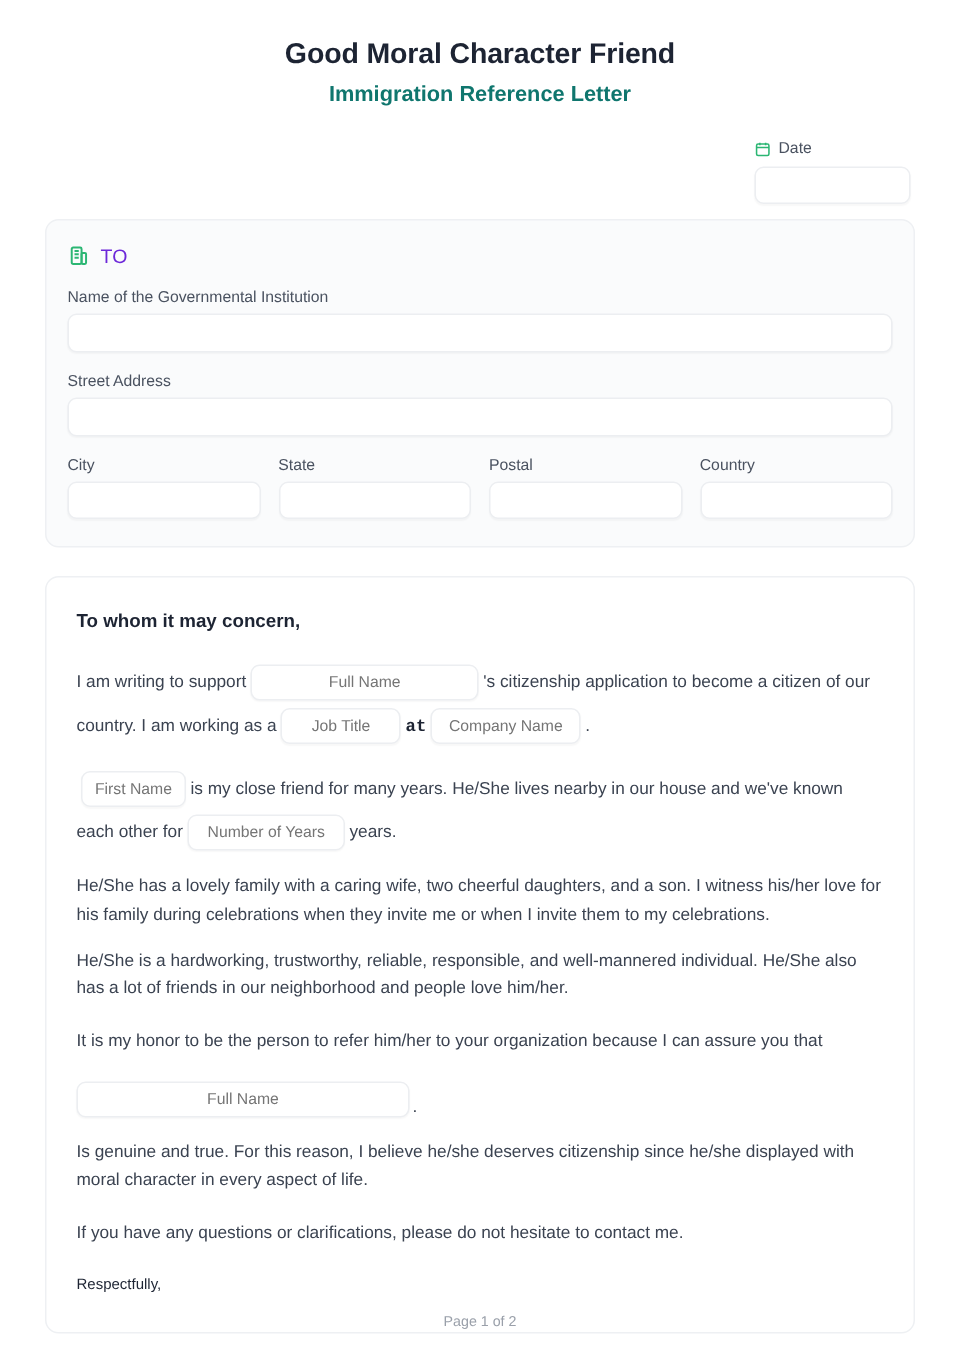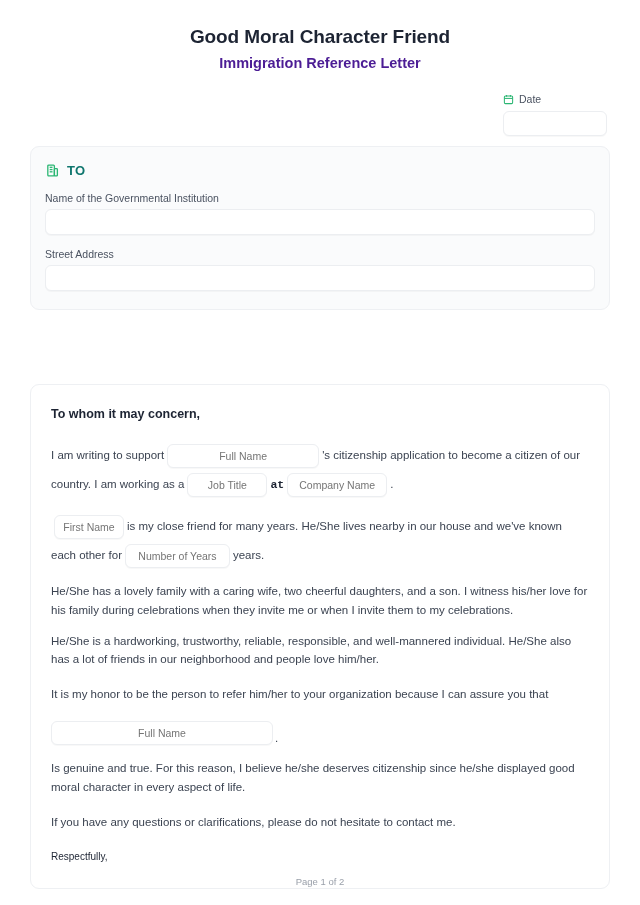--- a/index.html
+++ b/index.html
@@ -30,21 +30,21 @@
   .doc-title {
     font-size: 19px;
     font-weight: bold;
     color: #1d2433;
     letter-spacing: -0.1px;
     line-height: 1.35;
   }
   .doc-subtitle {
     font-size: 14.5px;
     font-weight: bold;
-    color: #4c1d95;
+    color: #0f766e;
     margin-top: 4px;
     line-height: 1.35;
   }
 
   
   .date-block {
     position: absolute;
     top: 93px;
     right: 33px;
     width: 104px;
@@ -82,22 +82,22 @@
     padding: 16px 14px 18px 14px;
   }
   .to-head {
     display: flex;
     align-items: center;
     gap: 7px;
     margin-bottom: 14px;
   }
   .to-head-text {
     font-size: 13px;
-    font-weight: bold;
-    color: #0f766e;
+    font-weight: normal;
+    color: #6d28d9;
     letter-spacing: 0.2px;
   }
   .fld-label {
     font-size: 10.5px;
     color: #4a5260;
     margin-bottom: 5px;
     display: block;
   }
   .fld-group { margin-bottom: 13px; }
   .fld-group:last-child { margin-bottom: 0; }
@@ -246,20 +246,38 @@
     <div class="fld-group">
       <label class="fld-label">Name of the Governmental Institution</label>
       <input class="field wide-input" type="text" placeholder="" style="">
     </div>
 
     <div class="fld-group">
       <label class="fld-label">Street Address</label>
       <input class="field wide-input" type="text" placeholder="" style="">
     </div>
 
+    <div class="addr-row">
+      <div class="addr-col">
+        <label class="fld-label">City</label>
+        <input class="field" type="text" placeholder="" style="">
+      </div>
+      <div class="addr-col">
+        <label class="fld-label">State</label>
+        <input class="field" type="text" placeholder="" style="">
+      </div>
+      <div class="addr-col">
+        <label class="fld-label">Postal</label>
+        <input class="field" type="text" placeholder="" style="">
+      </div>
+      <div class="addr-col">
+        <label class="fld-label">Country</label>
+        <input class="field" type="text" placeholder="" style="">
+      </div>
+    </div>
   </div>
 
   <div class="letter-card">
     <div class="salutation">To whom it may concern,</div>
 
     <p class="para flowed">
       <span>I am writing to support</span><input class="inline-input w-fullname" type="text" placeholder="Full Name" style=""><span>'s citizenship application to become a citizen of our country. I am working as a</span><input class="inline-input w-jobtitle" type="text" placeholder="Job Title" style=""><b>at</b><input class="inline-input w-company" type="text" placeholder="Company Name" style=""><span>.</span>
     </p>
 
     <p class="para flowed">
@@ -268,21 +286,21 @@
 
     <p class="para tight">He/She has a lovely family with a caring wife, two cheerful daughters, and a son. I witness his/her love for his family during celebrations when they invite me or when I invite them to my celebrations.</p>
     <p class="para spacer-para">He/She is a hardworking, trustworthy, reliable, responsible, and well-mannered individual. He/She also has a lot of friends in our neighborhood and people love him/her.</p>
     <p class="para tight">It is my honor to be the person to refer him/her to your organization because I can assure you that</p>
 
     <div class="block-input-row">
       <input class="block-input" type="text" placeholder="Full Name" style="">
       <span class="block-period">.</span>
     </div>
 
-    <p class="para spacer-para">Is genuine and true. For this reason, I believe he/she deserves citizenship since he/she displayed good moral character in every aspect of life.</p>
+    <p class="para spacer-para">Is genuine and true. For this reason, I believe he/she deserves citizenship since he/she displayed with moral character in every aspect of life.</p>
     <p class="para">If you have any questions or clarifications, please do not hesitate to contact me.</p>
 
     <div class="closing">Respectfully,</div>
   </div>
 
   <div class="footer">Page 1 of 2</div>
 
 </div>
 
 </body></html>

